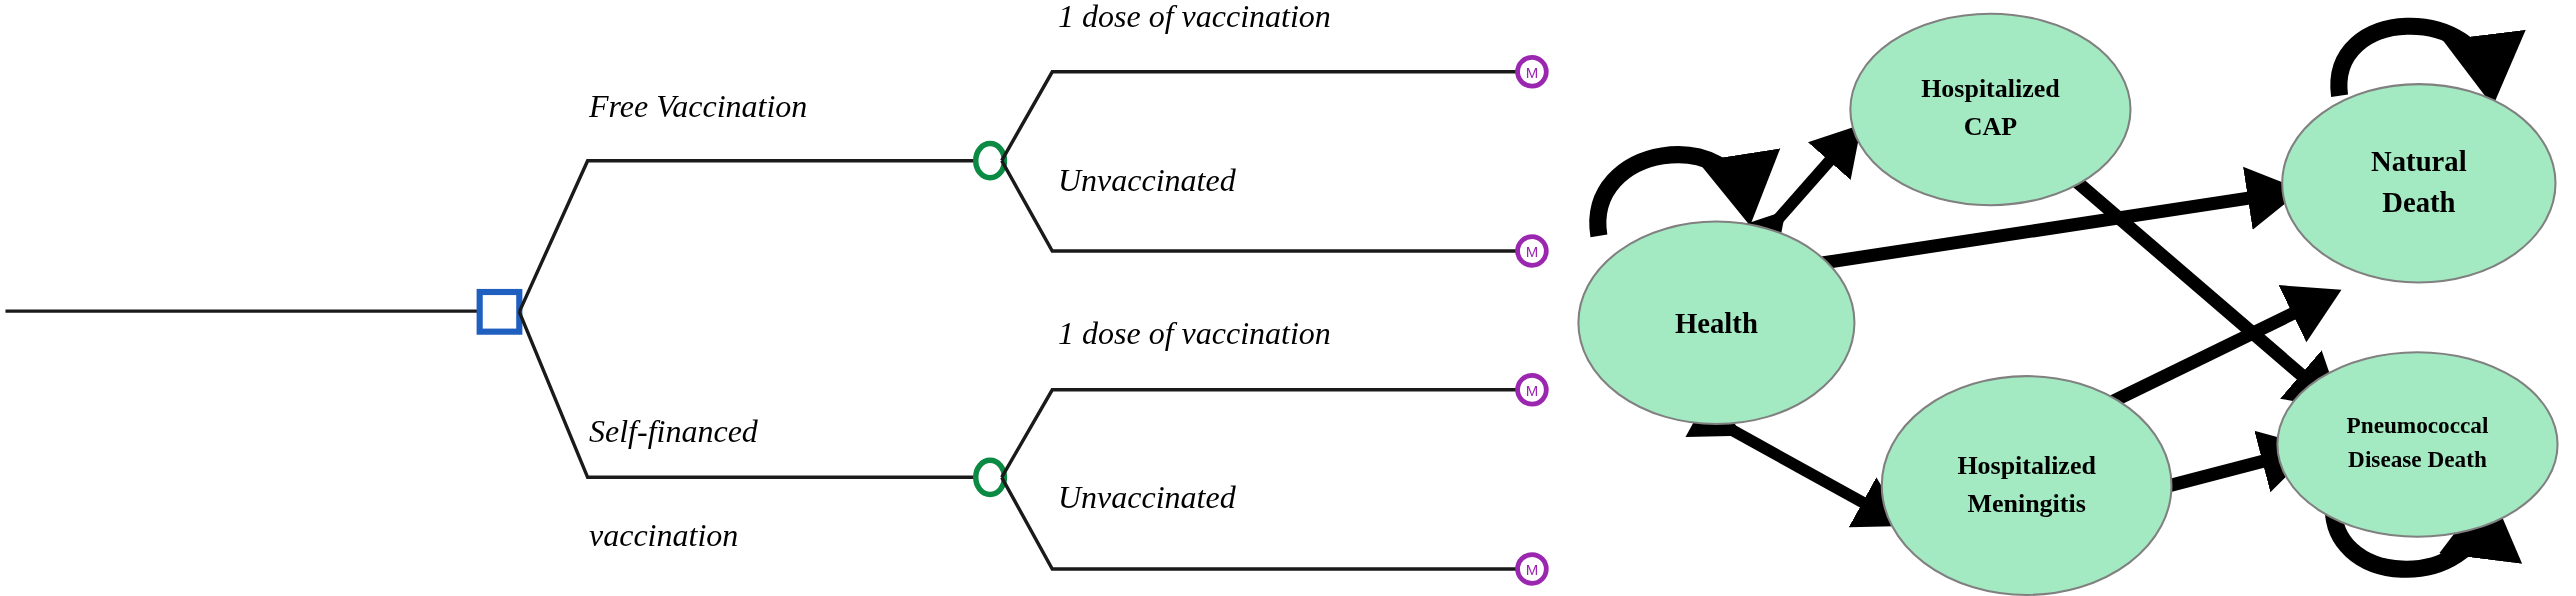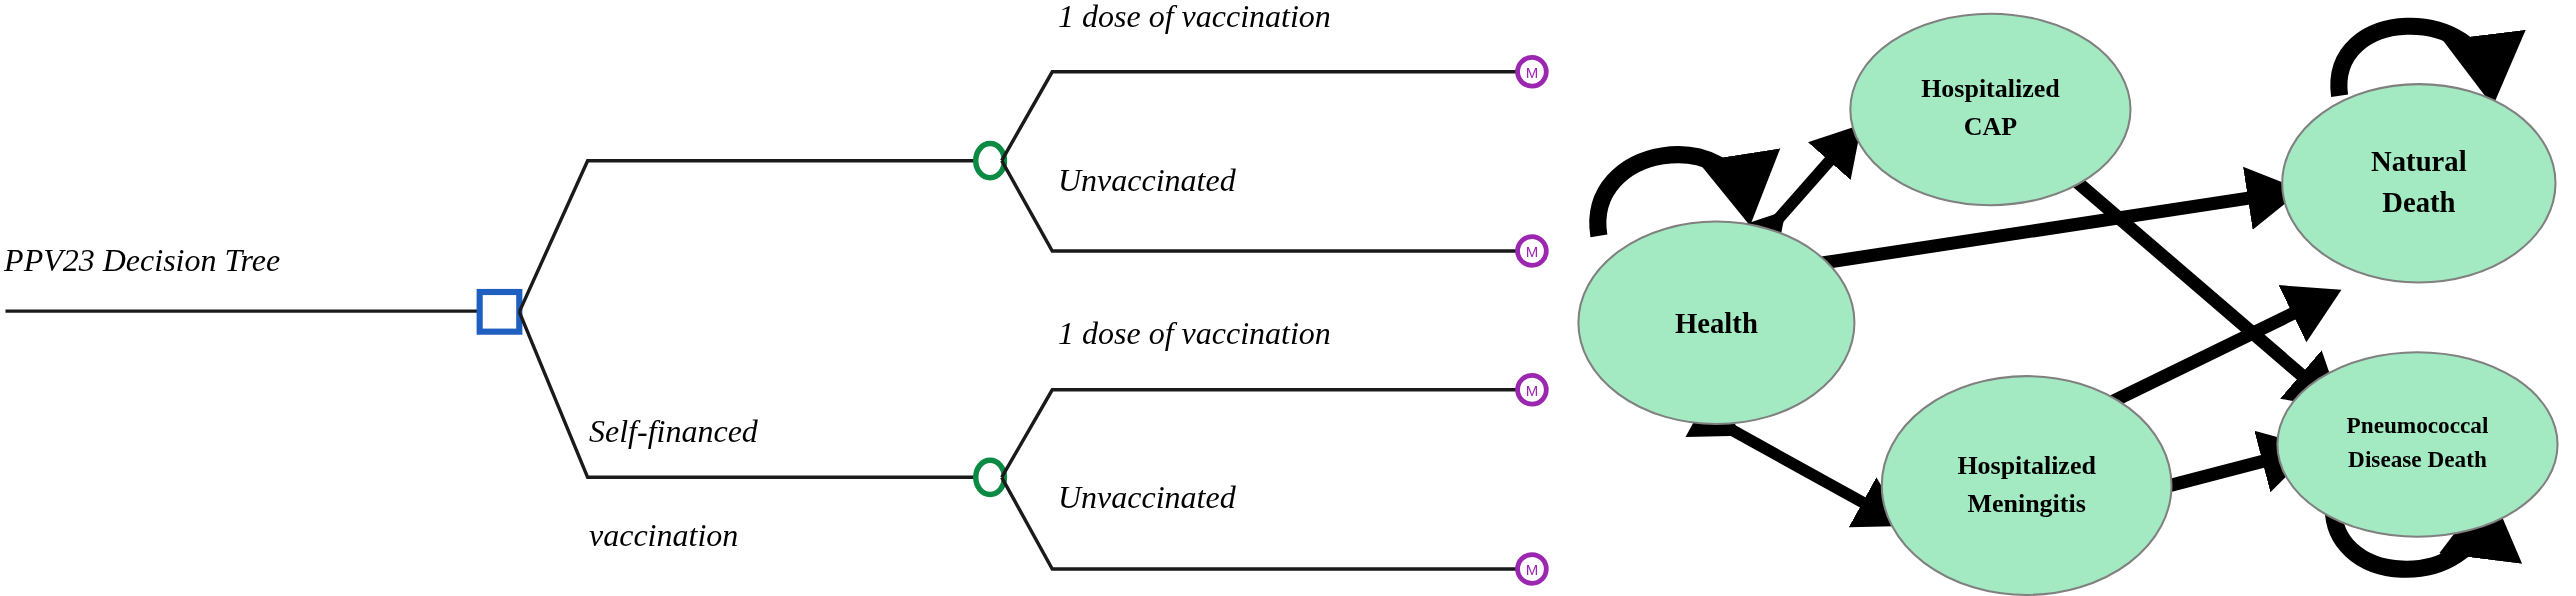--- a/index.html
+++ b/index.html
@@ -87,22 +87,22 @@
     <g>
       <circle cx="2242" cy="570" r="21" fill="#FFFFFF" stroke="#9B26AF" stroke-width="7"></circle>
       <text class="mk-letter" x="2242" y="571">M</text>
     </g>
     <g>
       <circle cx="2242" cy="832" r="21" fill="#FFFFFF" stroke="#9B26AF" stroke-width="7"></circle>
       <text class="mk-letter" x="2242" y="833">M</text>
     </g>
   </svg>
 
-  <div class="tree-label lbl-root" style="left:4.1px; top:243px;">PPV23 Decision Tree</div>
 
+  <div class="tree-label lbl-branch" style="left:589px; top:89px;">Free Vaccination</div>
 
   <div class="tree-label lbl-branch" style="left:589px; top:345px;">
     <div>Self-financed</div>
     <div>vaccination</div>
   </div>
 
   <div class="tree-label lbl-leaf" style="left:1058px; top:-1.4px;">1 dose of vaccination</div>
 
   <div class="tree-label lbl-leaf" style="left:1058px; top:163px;">Unvaccinated</div>
 

